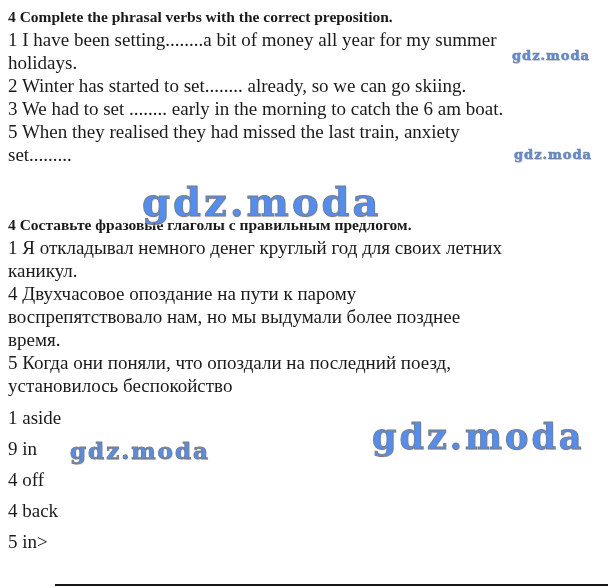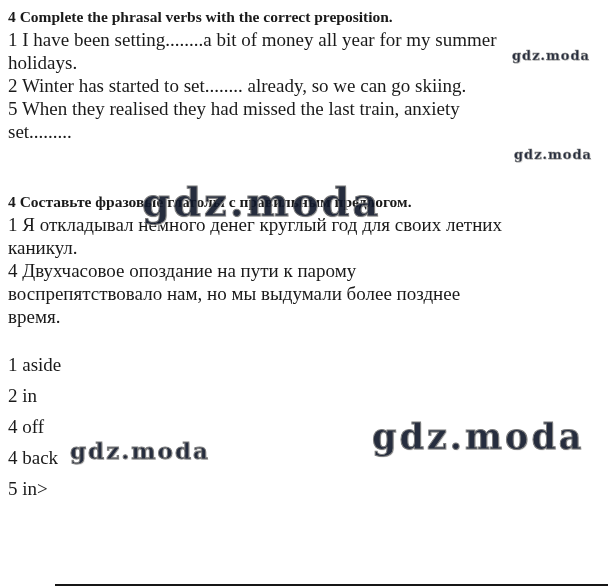--- a/index.html
+++ b/index.html
@@ -22,28 +22,28 @@
     line-height: 23px;
     max-width: 596px;
   }
   p.heading {
     font-size: 15.5px;
     line-height: 23px;
     font-weight: bold;
     max-width: 596px;
   }
   .section-gap { height: 47px; }
-  .answers { margin-top: 25px; }
+  .answers { margin-top: 9px; }
   .answers p.line { margin-bottom: 8px; }
   
   .wm {
     position: absolute;
     font-family: "DejaVu Serif", serif;
     font-weight: bold;
-    color: #0f172a;
+    color: #3b82f6;
     -webkit-text-stroke: 1px #6f6f6f;
     text-shadow: 1px 1px 0 #e2e2e2;
     letter-spacing: 1px;
     white-space: nowrap;
     pointer-events: none;
     opacity: 0.9;
   }
   .wm-sm { font-size: 13px; -webkit-text-stroke: 0.5px #6f6f6f; }
   .wm-1 { left: 512px; top: 48px; }
   .wm-2 { left: 514px; top: 147px; }
@@ -61,34 +61,36 @@
 </style>
 </head>
 <body>
 
 <div class="page">
 
   <section>
     <p class="heading">4 Complete the phrasal verbs with the correct preposition.</p>
     <p class="line">1 I have been setting........a bit of money all year for my summer holidays.</p>
     <p class="line">2 Winter has started to set........ already, so we can go skiing.</p>
+    <p class="line">3 We had to set ........ early in the morning to catch the 6 am boat.</p>
     <p class="line">5 When they realised they had missed the last train, anxiety set.........</p>
   </section>
 
   <div class="section-gap"></div>
 
   <section>
     <p class="heading">4 Составьте фразовые глаголы с правильным предлогом.</p>
     <p class="line">1 Я откладывал немного денег круглый год для своих летних каникул.</p>
     <p class="line">4 Двухчасовое опоздание на пути к парому воспрепятствовало нам, но мы выдумали более позднее время.</p>
+    <p class="line">5 Когда они поняли, что опоздали на последний поезд, установилось беспокойство</p>
   </section>
 
   <section class="answers">
     <p class="line">1 aside</p>
-    <p class="line">2 in</p>
+    <p class="line">9 in</p>
     <p class="line">4 off</p>
     <p class="line">4 back</p>
     <p class="line">5 in&gt;</p>
   </section>
 
   <span class="wm wm-sm wm-1">gdz.moda</span>
   <span class="wm wm-sm wm-2">gdz.moda</span>
   <span class="wm wm-center">gdz.moda</span>
   <span class="wm wm-md">gdz.moda</span>
   <span class="wm wm-lg">gdz.moda</span>

